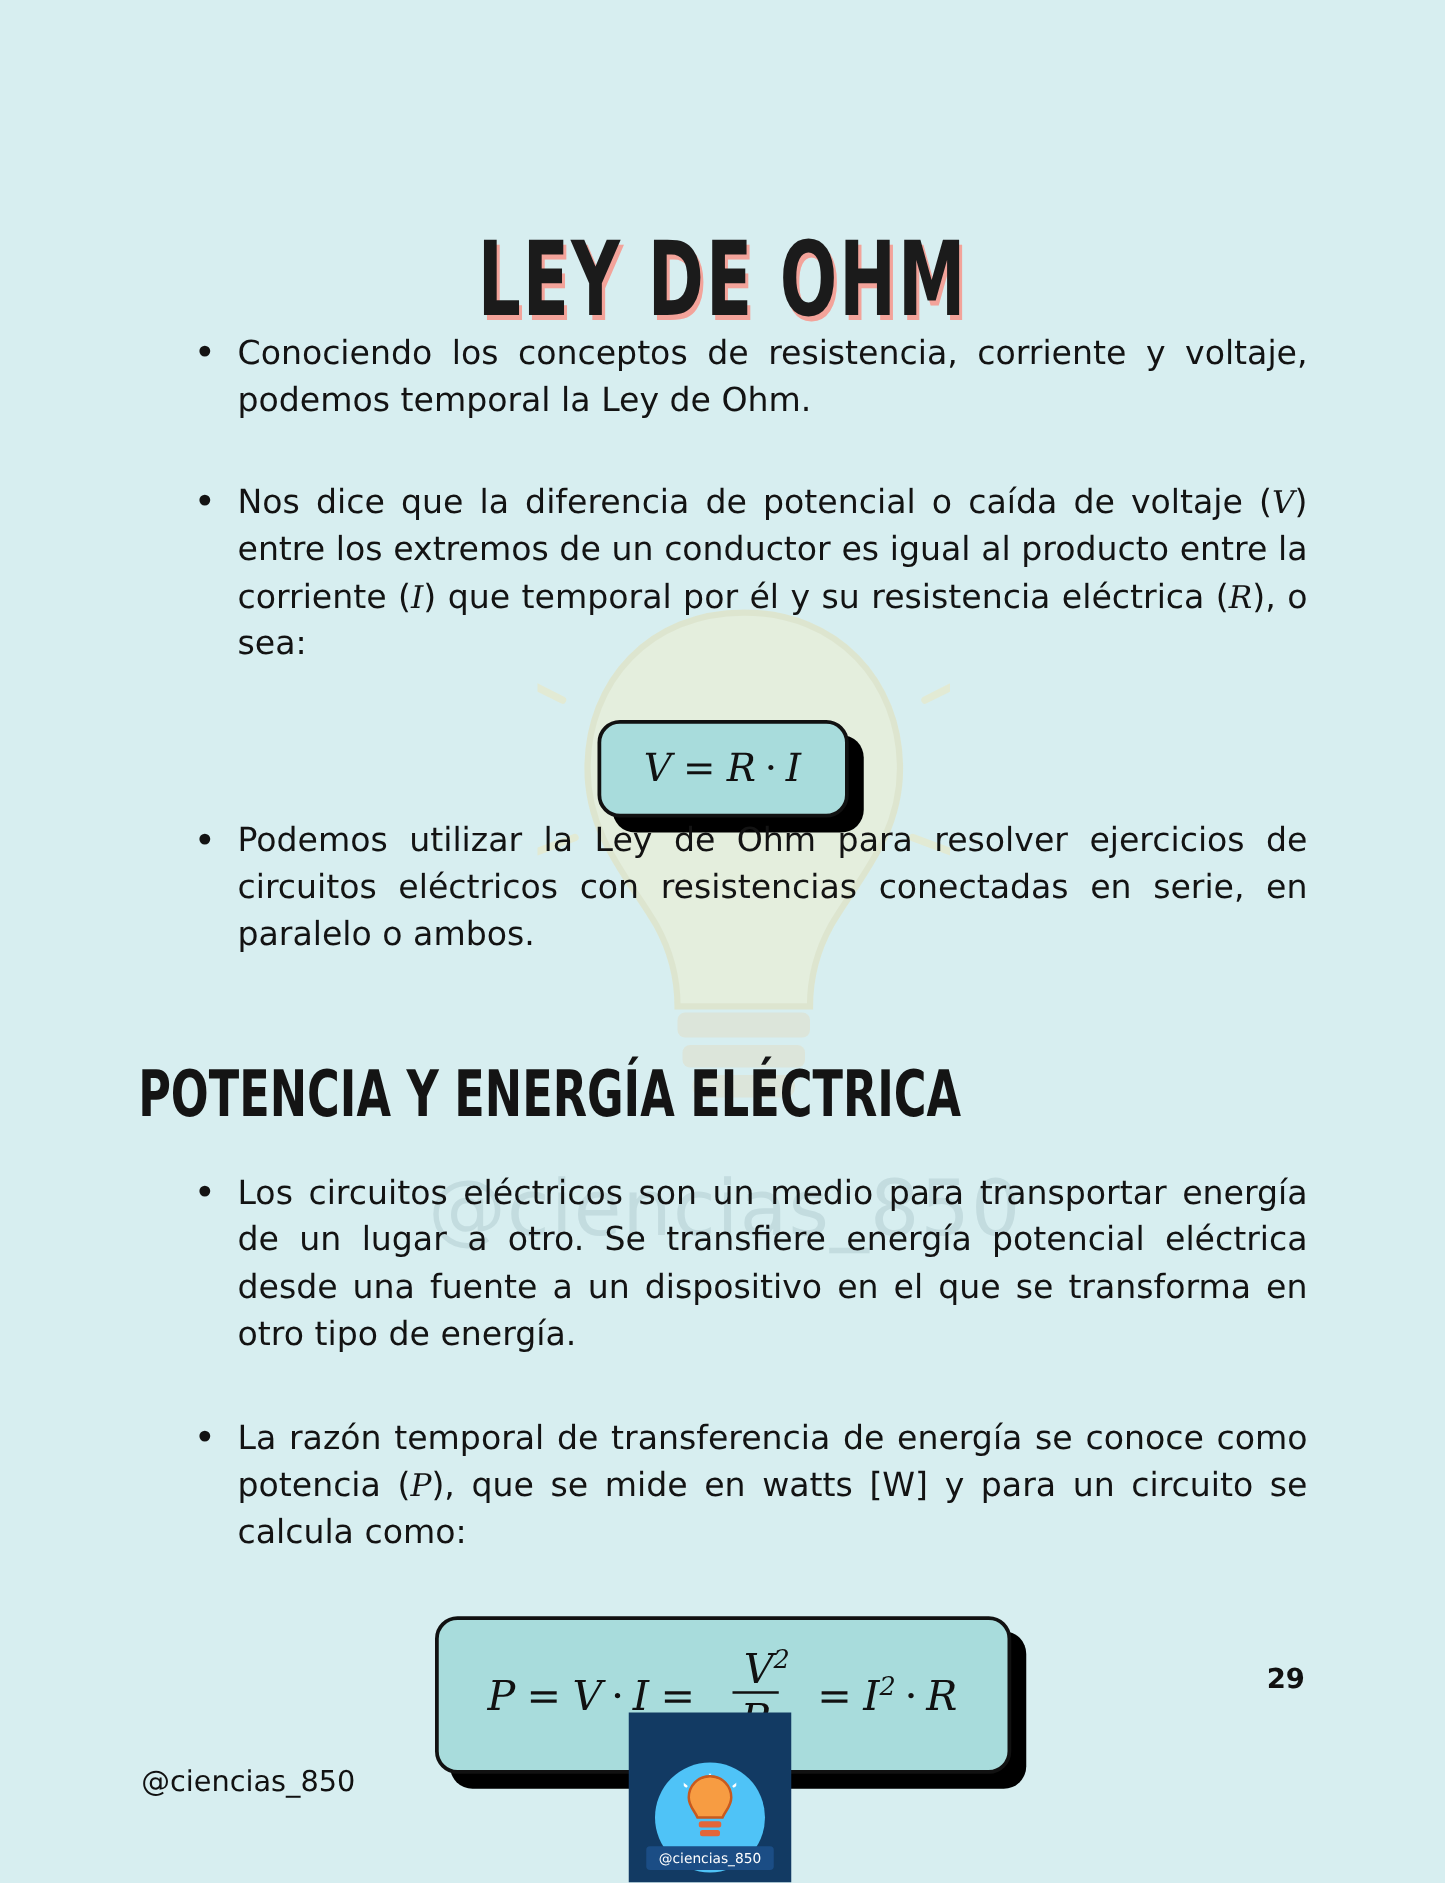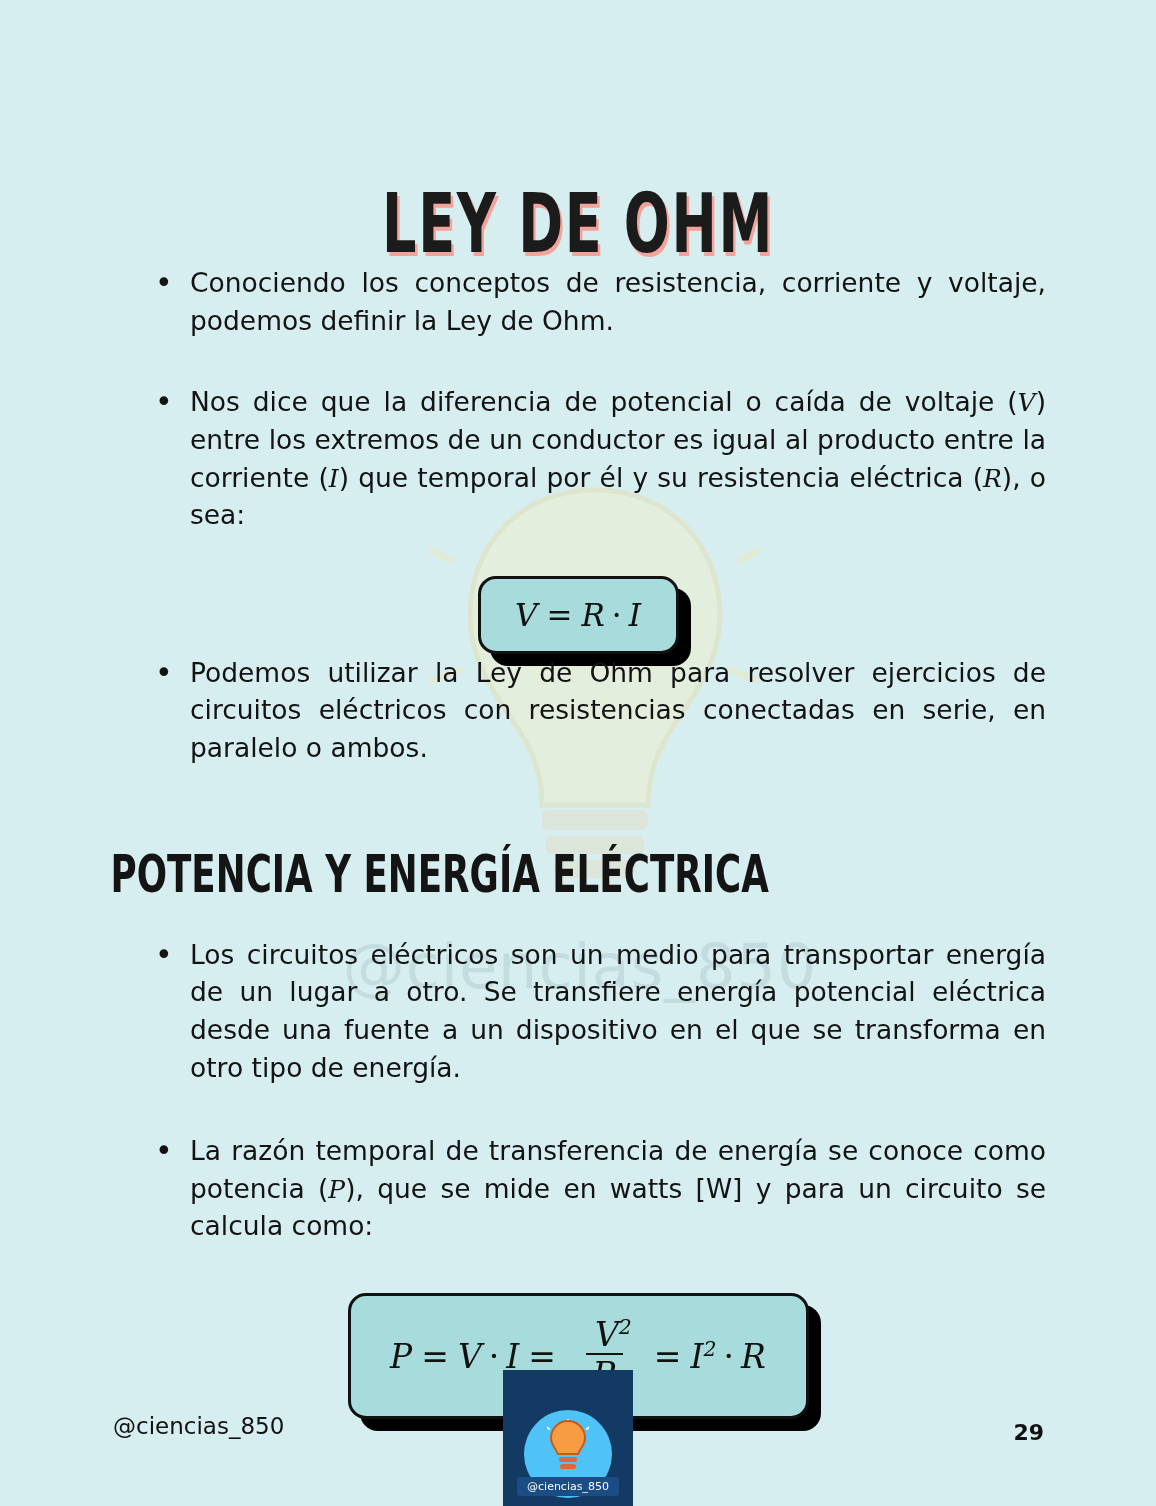--- a/index.html
+++ b/index.html
@@ -187,21 +187,21 @@
     position: absolute;
     left: 113px;
     top: 1413px;
     font-size: 23px;
     color: #111;
     z-index: 3;
   }
   .page-number {
     position: absolute;
     right: 112px;
-    top: 1420px;
+    top: 1331px;
     font-size: 22px;
     font-weight: bold;
     color: #111;
     z-index: 3;
   }
   .logo {
     position: absolute;
     left: 503px;
     top: 1370px;
     width: 130px;
@@ -262,21 +262,21 @@
 
   <div class="bg-watermark">@ciencias_850</div>
 
   <div class="content">
 
     <h1 class="main-title">LEY DE OHM</h1>
 
     <ul class="bullets">
 
       <li class="bullet" style="margin-top:22px;">
-        <span>Conociendo los conceptos de resistencia, corriente y voltaje, podemos definir la Ley de Ohm.</span>
+        <span>Conociendo los conceptos de resistencia, corriente y voltaje, podemos temporal la Ley de Ohm.</span>
       </li>
 
       <li class="bullet" style="margin-top:44px;">
         <span>Nos dice que la diferencia de potencial o caída de voltaje (</span><span class="mathvar">V</span><span>) entre los extremos de un conductor es igual al producto entre la corriente (</span><span class="mathvar">I</span><span>) que temporal por él y su resistencia eléctrica (</span><span class="mathvar">R</span><span>), o sea:</span>
       </li>
     </ul>
 
     <div class="formula-wrap" style="margin-top:42px;">
       <div class="formula-shadow">
         <div class="formula-box formula-small">

